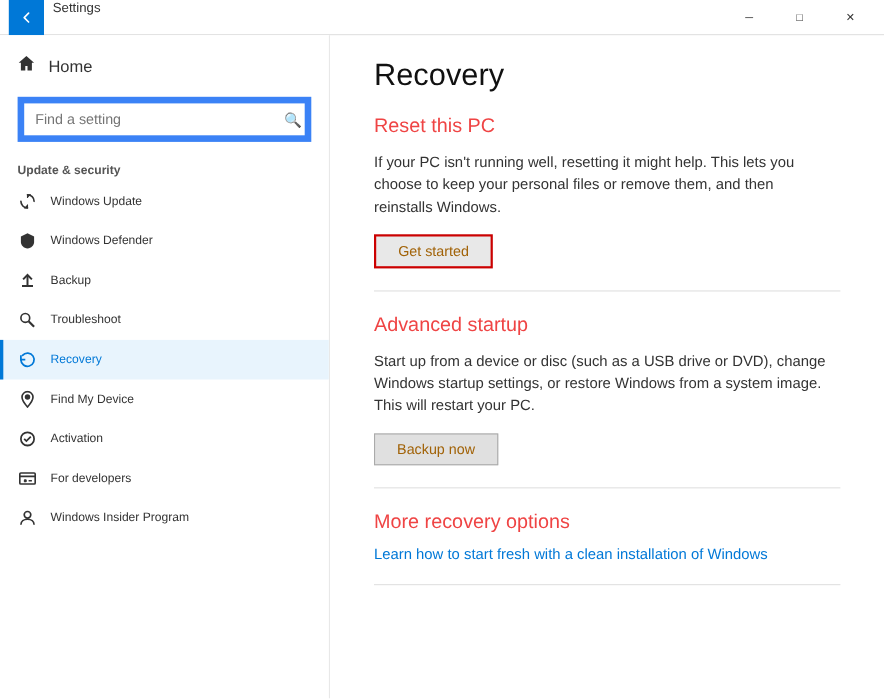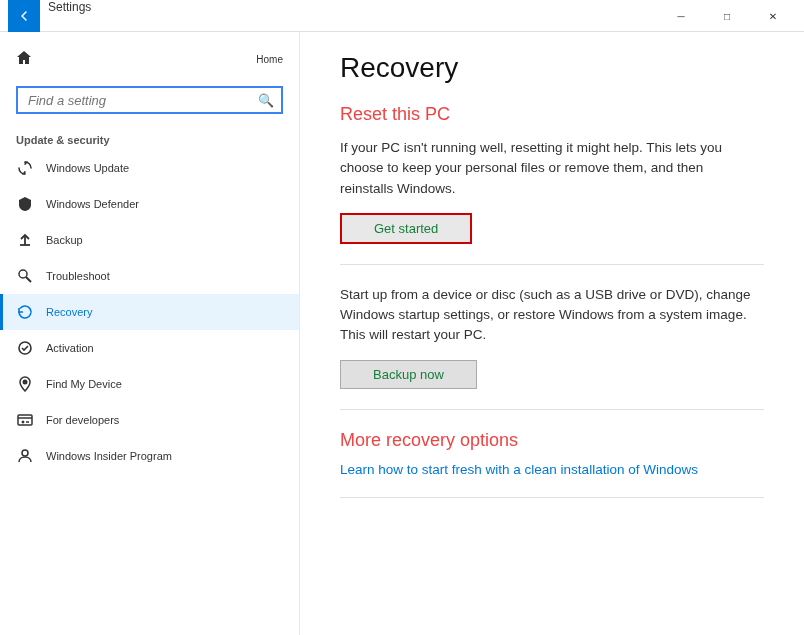--- a/index.html
+++ b/index.html
@@ -68,37 +68,35 @@
       overflow-y: auto;
       flex-shrink: 0;
       padding-top: 8px;
     }
     .sidebar-home {
       display: flex;
       align-items: center;
       padding: 10px 16px;
       gap: 12px;
       cursor: pointer;
-      font-size: 10px;
-      color: #333;
-      justify-content: space-between;
+      font-size: 15px;
+      color: #333;
     }
     .sidebar-search {
       margin: 8px 16px 12px 16px;
       position: relative;
     }
     .sidebar-search input {
       width: 100%;
-      height: 28px;
-      border: 2px solid #3b82f6;
+      height: 41px;
+      border: 6px solid #3b82f6;
       padding: 0 32px 0 10px;
       font-size: 13px;
       outline: none;
       color: #555;
-      font-style: italic;
     }
     .sidebar-search .search-icon {
       position: absolute;
       right: 8px;
       top: 50%;
       transform: translateY(-50%);
       color: #555;
       font-size: 13px;
     }
     .sidebar-section-label {
@@ -155,26 +153,26 @@
     .section-desc {
       font-size: 13.5px;
       color: #333;
       line-height: 1.5;
       margin-bottom: 14px;
       max-width: 420px;
       margin-top: 13px;
     }
     .btn {
       display: inline-block;
-      padding: 6px 32px;
+      padding: 6px 20px;
       background: #e0e0e0;
       border: 1px solid #aaa;
       font-size: 13px;
       cursor: pointer;
-      color: #15803d;
+      color: #a16207;
       outline: none;
     }
     .btn.outlined-red {
       border: 2px solid #cc0000;
       background: #e8e8e8;
     }
     .section-divider {
       border: none;
       border-top: 1px solid #e0e0e0;
       margin: 20px 0;
@@ -269,36 +267,36 @@
         <svg width="16" height="16" viewBox="0 0 16 16" fill="none" stroke="#0078d7" stroke-width="1.6">
           <path d="M2 8a6 6 0 1 0 1.5-4" stroke-linecap="round"></path>
           <polyline points="2,4 2,8 6,8" stroke="#0078d7"></polyline>
         </svg>
       </span>
       <span>Recovery</span>
     </div>
 
     <div class="sidebar-item">
       <span class="icon">
+        <svg width="16" height="16" viewBox="0 0 16 16" fill="#333">
+          <circle cx="8" cy="6" r="2.5"></circle>
+          <path d="M8 1a5 5 0 0 0-5 5c0 3.5 5 9 5 9s5-5.5 5-9a5 5 0 0 0-5-5z" fill="none" stroke="#333" stroke-width="1.5"></path>
+        </svg>
+      </span>
+      <span>Find My Device</span>
+    </div>
+
+    <div class="sidebar-item">
+      <span class="icon">
         <svg width="16" height="16" viewBox="0 0 16 16" fill="none" stroke="#333" stroke-width="1.6">
           <circle cx="8" cy="8" r="6"></circle>
           <polyline points="5,8 7,10 11,6"></polyline>
         </svg>
       </span>
       <span>Activation</span>
-    </div>
-
-    <div class="sidebar-item">
-      <span class="icon">
-        <svg width="16" height="16" viewBox="0 0 16 16" fill="#333">
-          <circle cx="8" cy="6" r="2.5"></circle>
-          <path d="M8 1a5 5 0 0 0-5 5c0 3.5 5 9 5 9s5-5.5 5-9a5 5 0 0 0-5-5z" fill="none" stroke="#333" stroke-width="1.5"></path>
-        </svg>
-      </span>
-      <span>Find My Device</span>
     </div>
 
     <div class="sidebar-item">
       <span class="icon">
         <svg width="16" height="16" viewBox="0 0 16 16" fill="none" stroke="#333" stroke-width="1.5">
           <rect x="1" y="3" width="14" height="10" rx="1"></rect>
           <line x1="1" y1="6" x2="15" y2="6"></line>
           <line x1="5" y1="9" x2="7" y2="11"></line>
           <line x1="5" y1="11" x2="7" y2="9"></line>
           <line x1="9" y1="10" x2="12" y2="10"></line>
@@ -322,20 +320,21 @@
     <h1 class="content-title">Recovery</h1>
 
     
     <h2 class="section-title">Reset this PC</h2>
     <p class="section-desc">If your PC isn't running well, resetting it might help. This lets you choose to keep your personal files or remove them, and then reinstalls Windows.</p>
     <button class="btn outlined-red">Get started</button>
 
     <hr class="section-divider">
 
     
+    <h2 class="section-title">Advanced startup</h2>
     <p class="section-desc">Start up from a device or disc (such as a USB drive or DVD), change Windows startup settings, or restore Windows from a system image. This will restart your PC.</p>
     <button class="btn">Backup now</button>
 
     <hr class="section-divider">
 
     
     <h2 class="section-title">More recovery options</h2>
     <a class="link-blue">Learn how to start fresh with a clean installation of Windows</a>
 
     <hr class="section-divider">

